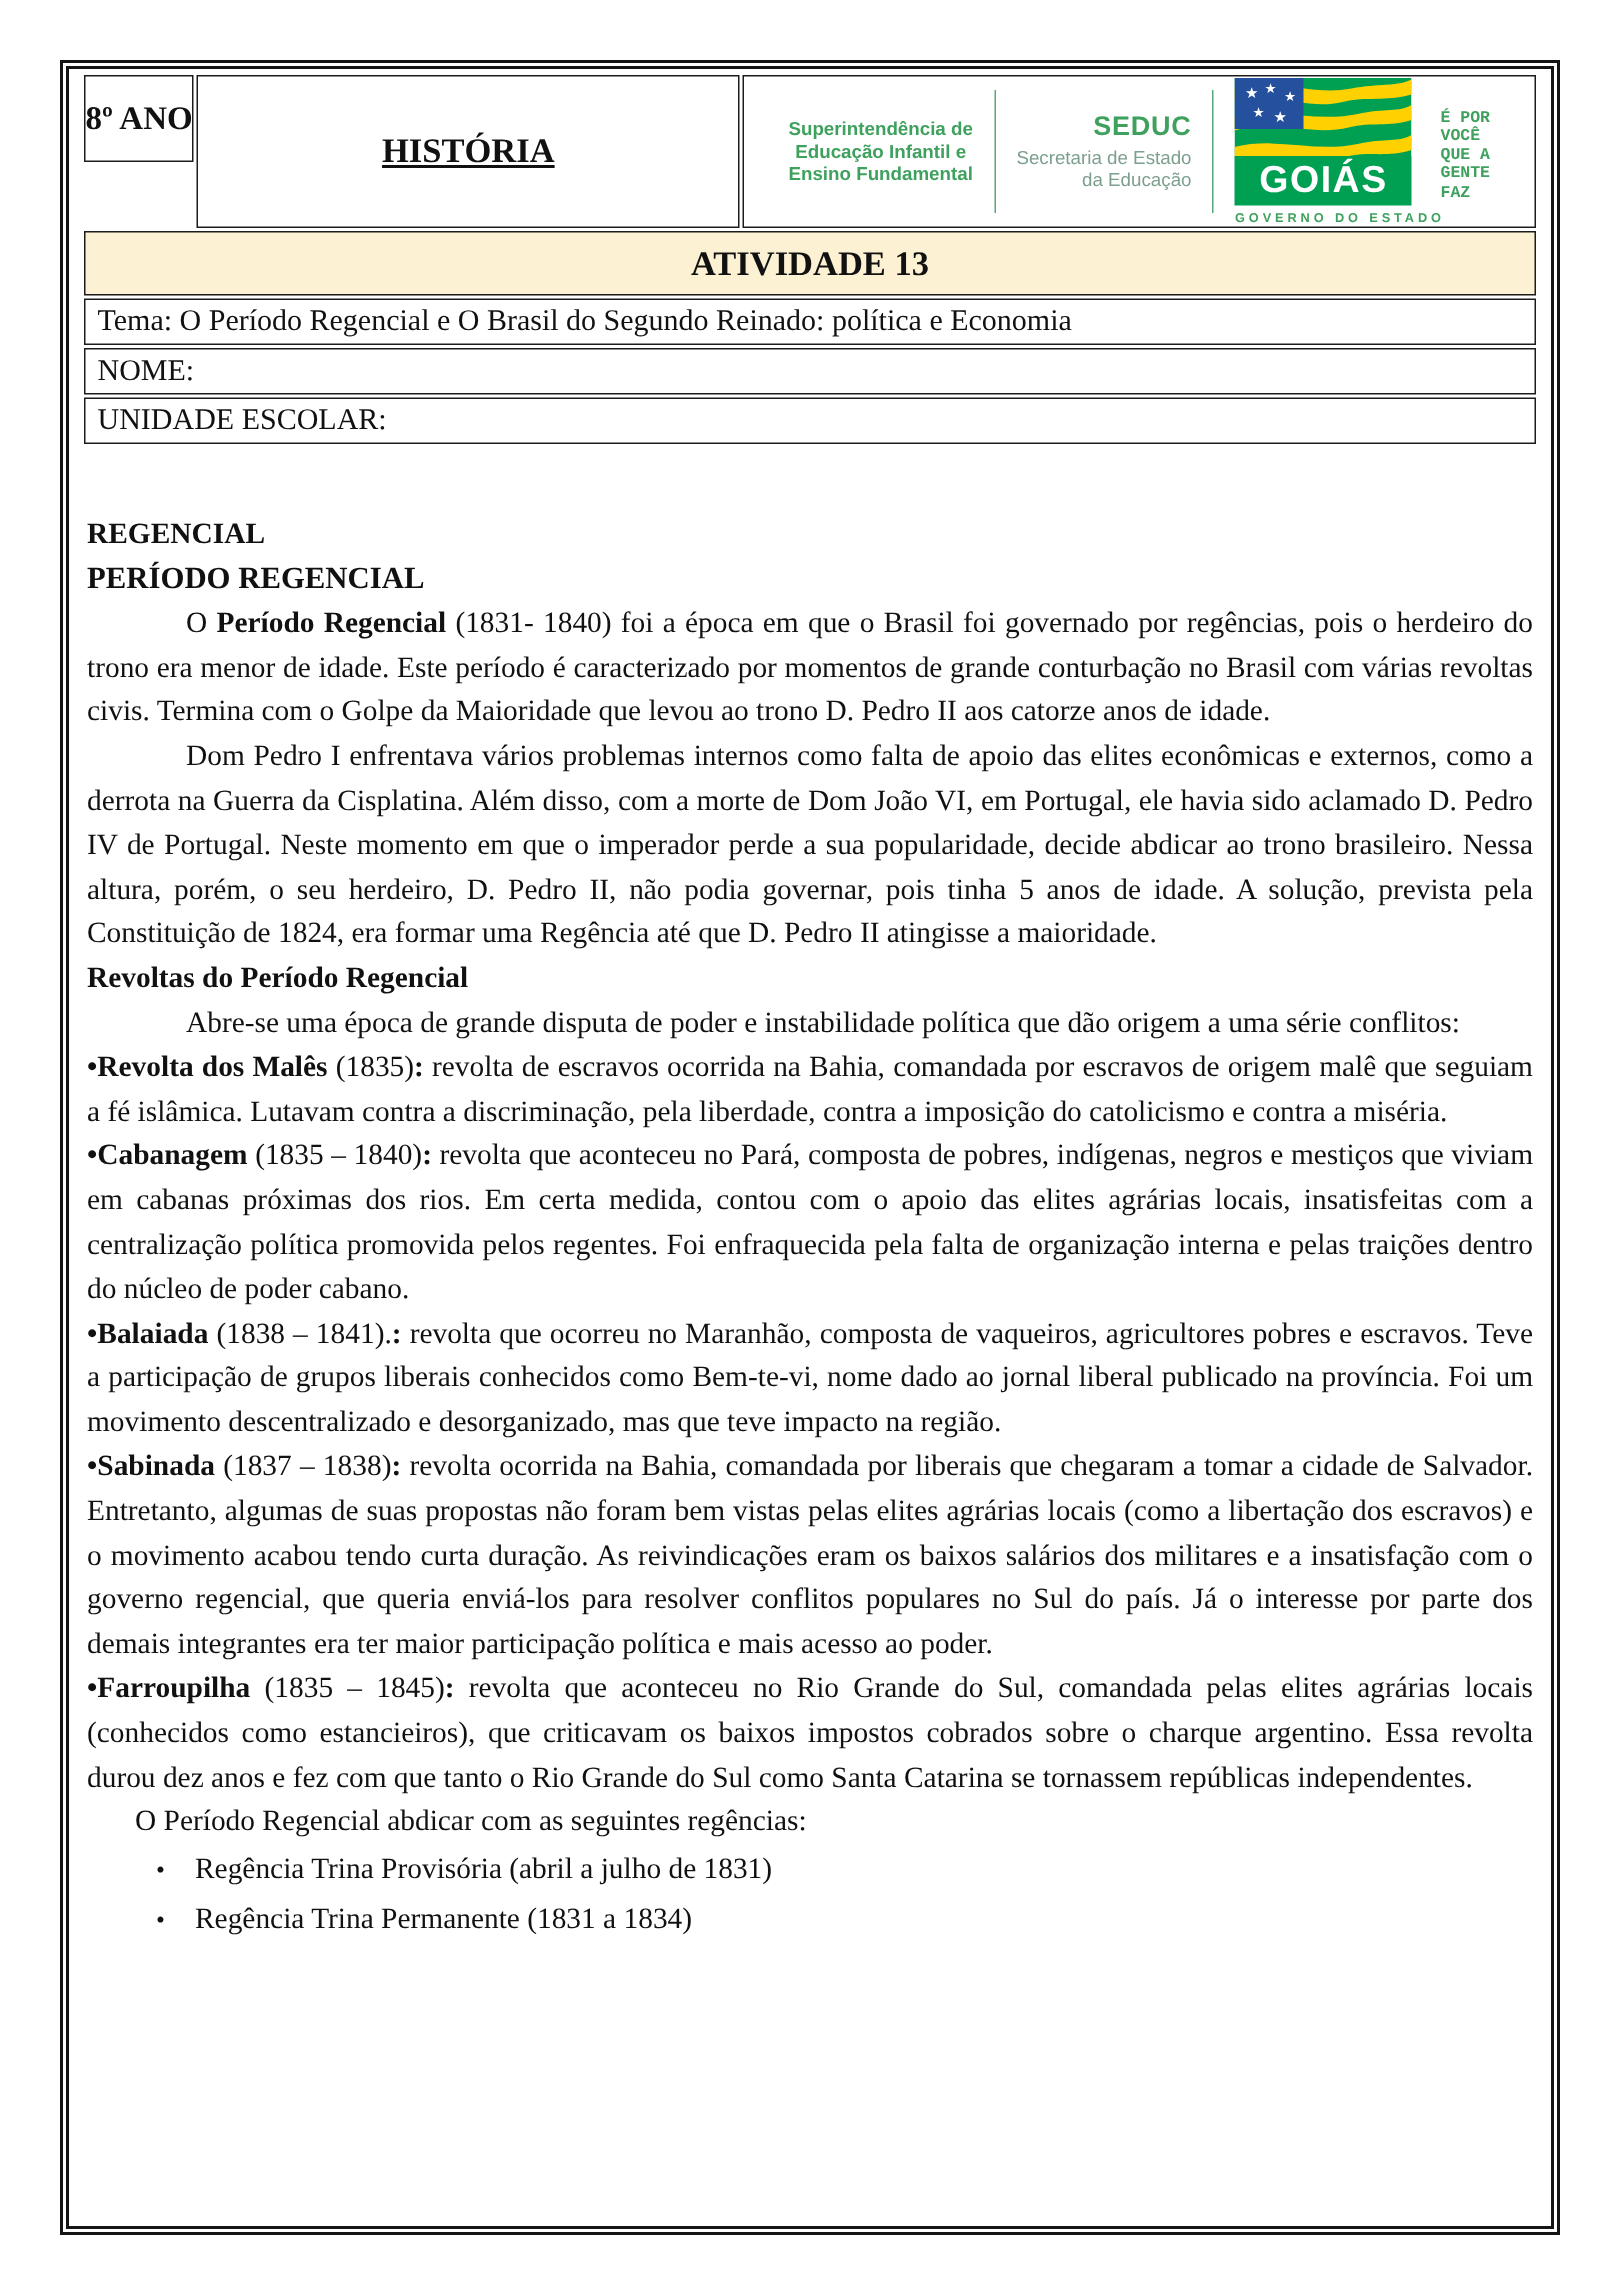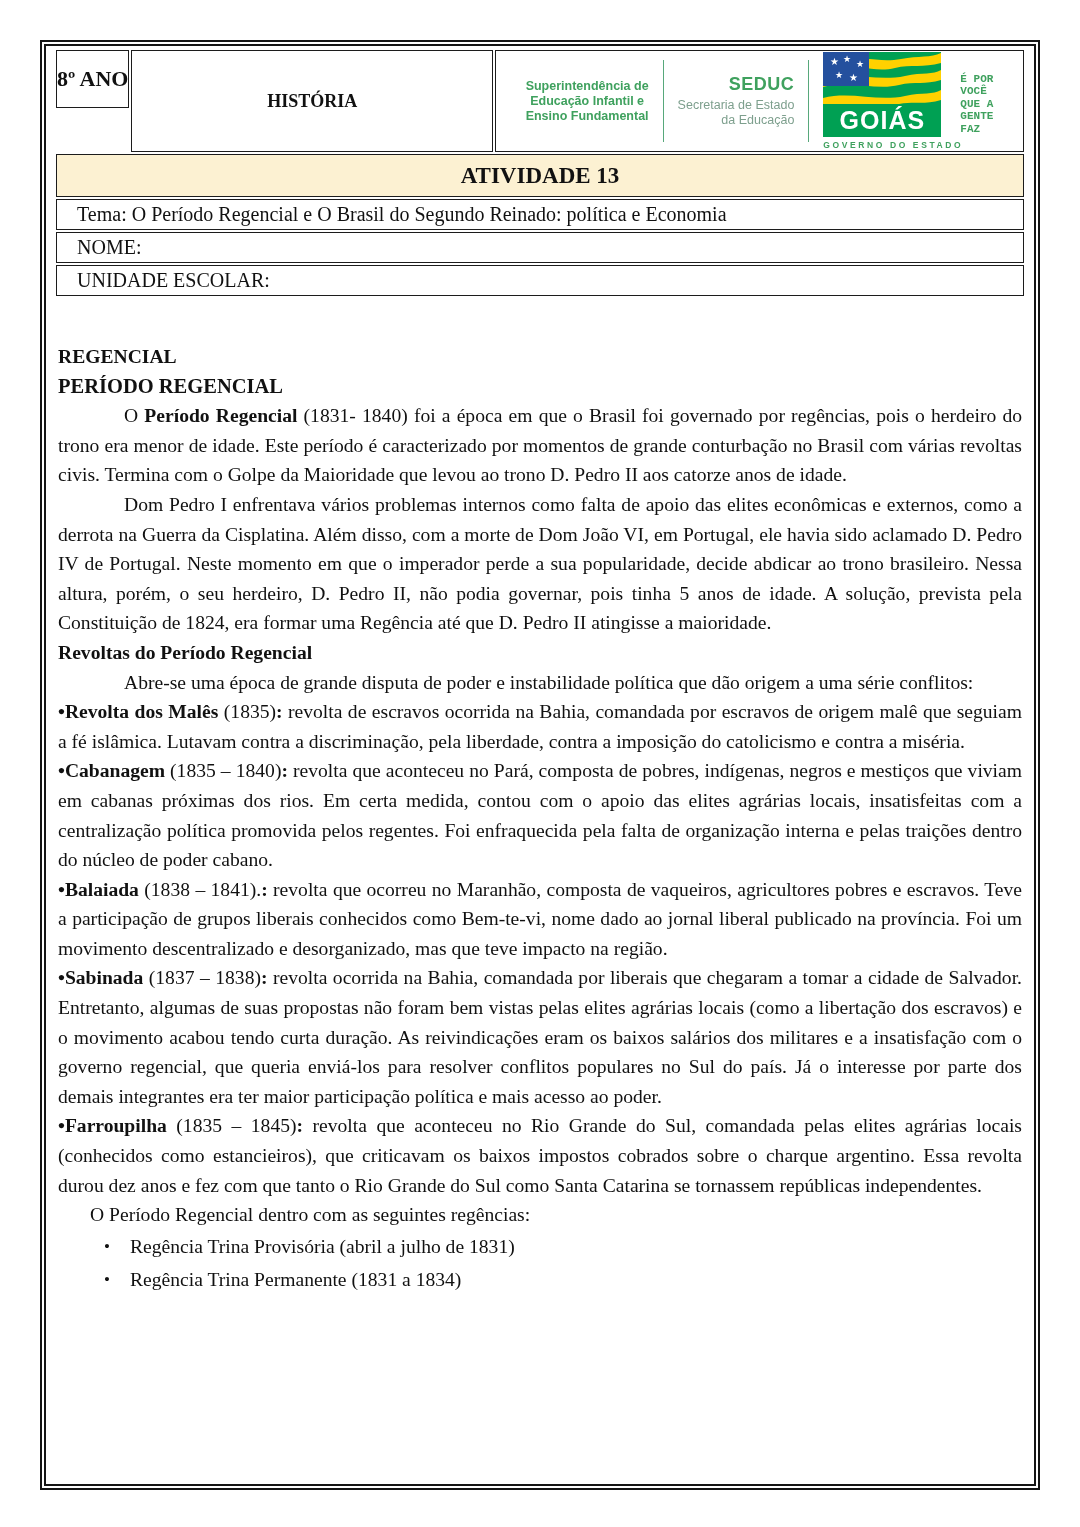--- a/index.html
+++ b/index.html
@@ -8,41 +8,41 @@
          border:6px double #151515;padding:4px 10px 0 10px;background:#fff;}
 
   
   .hdr{display:flex;flex-direction:column;gap:2px;}
   .hdr-row-a{display:flex;gap:2px;height:102px;}
   .hdr-left{flex:0 0 437px;display:flex;flex-direction:row;gap:2px;}
   .cell{border:1px solid #1c1c1c;box-sizing:border-box;background:#fff;}
   .cell-grade{height:58px;display:flex;align-items:center;justify-content:center;
               font-weight:bold;font-size:22px;}
   .cell-subject{flex:1;display:flex;align-items:center;justify-content:center;
-              font-weight:bold;font-size:18px;}
+              font-weight:bold;font-size:23px;text-decoration:underline;}
   .hdr-logo{flex:1;display:flex;align-items:center;justify-content:center;gap:14px;padding:4px 6px;}
   .logo-sup{font-family:"Liberation Sans",sans-serif;font-weight:bold;font-size:12.5px;line-height:15px;
             color:#3fa15e;text-align:center;white-space:pre-line;}
   .logo-div{width:1px;height:82px;background:#57a87b;}
   .logo-seduc{text-align:right;font-family:"Liberation Sans",sans-serif;}
   .logo-seduc .big{font-weight:bold;font-size:18px;color:#3fa15e;letter-spacing:.5px;}
   .logo-seduc .sub{font-size:12.5px;line-height:15px;color:#7d9f8d;white-space:pre-line;margin-top:3px;}
   .goias-wrap{display:flex;flex-direction:column;align-items:flex-start;font-family:"Liberation Sans",sans-serif;}
   .goias-main{display:flex;align-items:flex-end;}
   .flag{width:118px;display:flex;flex-direction:column;}
   .flag svg{display:block;}
   .goias-box{height:33px;background:#00a053;display:flex;align-items:center;justify-content:center;}
   .goias-box span{color:#fff;font-weight:bold;font-size:25px;letter-spacing:1px;font-family:"Liberation Sans",sans-serif;}
   .slogan{margin-left:19px;color:#3fa15e;font-weight:bold;font-size:11px;line-height:12.5px;
           white-space:pre-line;padding-bottom:2px;font-family:Liberation Mono, monospace;}
   .governo{margin-top:3px;color:#3fa15e;font-weight:bold;font-size:8.5px;letter-spacing:2.6px;}
 
   .bar-activity{height:43px;background:#fcf1d2;display:flex;align-items:center;justify-content:center;
                 font-weight:bold;font-size:23px;}
-  .bar-line{height:31px;display:flex;align-items:center;padding:0 20px;font-size:20px;}
+  .bar-line{height:31px;display:flex;align-items:center;padding:0 8px;font-size:20px;}
 
   
   .doc{padding:0 2px;margin-top:46px;font-size:19.6px;line-height:29.6px;}
   .doc p{margin:0;text-align:justify;}
   .h-activities{font-weight:bold;}
   .center-title{text-align:center;font-weight:bold;font-size:20.5px;margin:1px 0;}
   .ind{text-indent:66px;}
   .subhead{font-weight:bold;}
   .revolt::before{content:"\2022 ";font-weight:bold;}
   .closing{padding-left:32px;text-align:left !important;}
@@ -138,21 +138,21 @@
 
         <p class="revolt"><b>Cabanagem</b><span> (1835 – 1840)</span><b>:</b><span> revolta que aconteceu no Pará, composta de pobres, indígenas, negros e mestiços que viviam em cabanas próximas dos rios. Em certa medida, contou com o apoio das elites agrárias locais, insatisfeitas com a centralização política promovida pelos regentes. Foi enfraquecida pela falta de organização interna e pelas traições dentro do núcleo de poder cabano.</span></p>
 
         <p class="revolt"><b>Balaiada</b><span> (1838 – 1841).</span><b>:</b><span> revolta que ocorreu no Maranhão, composta de vaqueiros, agricultores pobres e escravos. Teve a participação de grupos liberais conhecidos como Bem-te-vi, nome dado ao jornal liberal publicado na província. Foi um movimento descentralizado e desorganizado, mas que teve impacto na região.</span></p>
 
         <p class="revolt"><b>Sabinada</b><span> (1837 – 1838)</span><b>:</b><span> revolta ocorrida na Bahia, comandada por liberais que chegaram a tomar a cidade de Salvador. Entretanto, algumas de suas propostas não foram bem vistas pelas elites agrárias locais (como a libertação dos escravos) e o movimento acabou tendo curta duração. As reivindicações eram os baixos salários dos militares e a insatisfação com o governo regencial, que queria enviá-los para resolver conflitos populares no Sul do país. Já o interesse por parte dos demais integrantes era ter maior participação política e mais acesso ao poder.</span></p>
 
         <p class="revolt"><b>Farroupilha</b><span> (1835 – 1845)</span><b>:</b><span> revolta que aconteceu no Rio Grande do Sul, comandada pelas elites agrárias locais (conhecidos como estancieiros), que criticavam os baixos impostos cobrados sobre o charque argentino. Essa revolta durou dez anos e fez com que tanto o Rio Grande do Sul como Santa Catarina se tornassem repúblicas independentes.</span></p>
       </div>
 
-    <p class="closing">O Período Regencial dentro com as seguintes regências:</p>
+    <p class="closing">O Período Regencial abdicar com as seguintes regências:</p>
 
     <ul class="regs">
 
         <li>Regência Trina Provisória (abril a julho de 1831)</li>
 
         <li>Regência Trina Permanente (1831 a 1834)</li>
       </ul>
   </div>
 
 </div>

